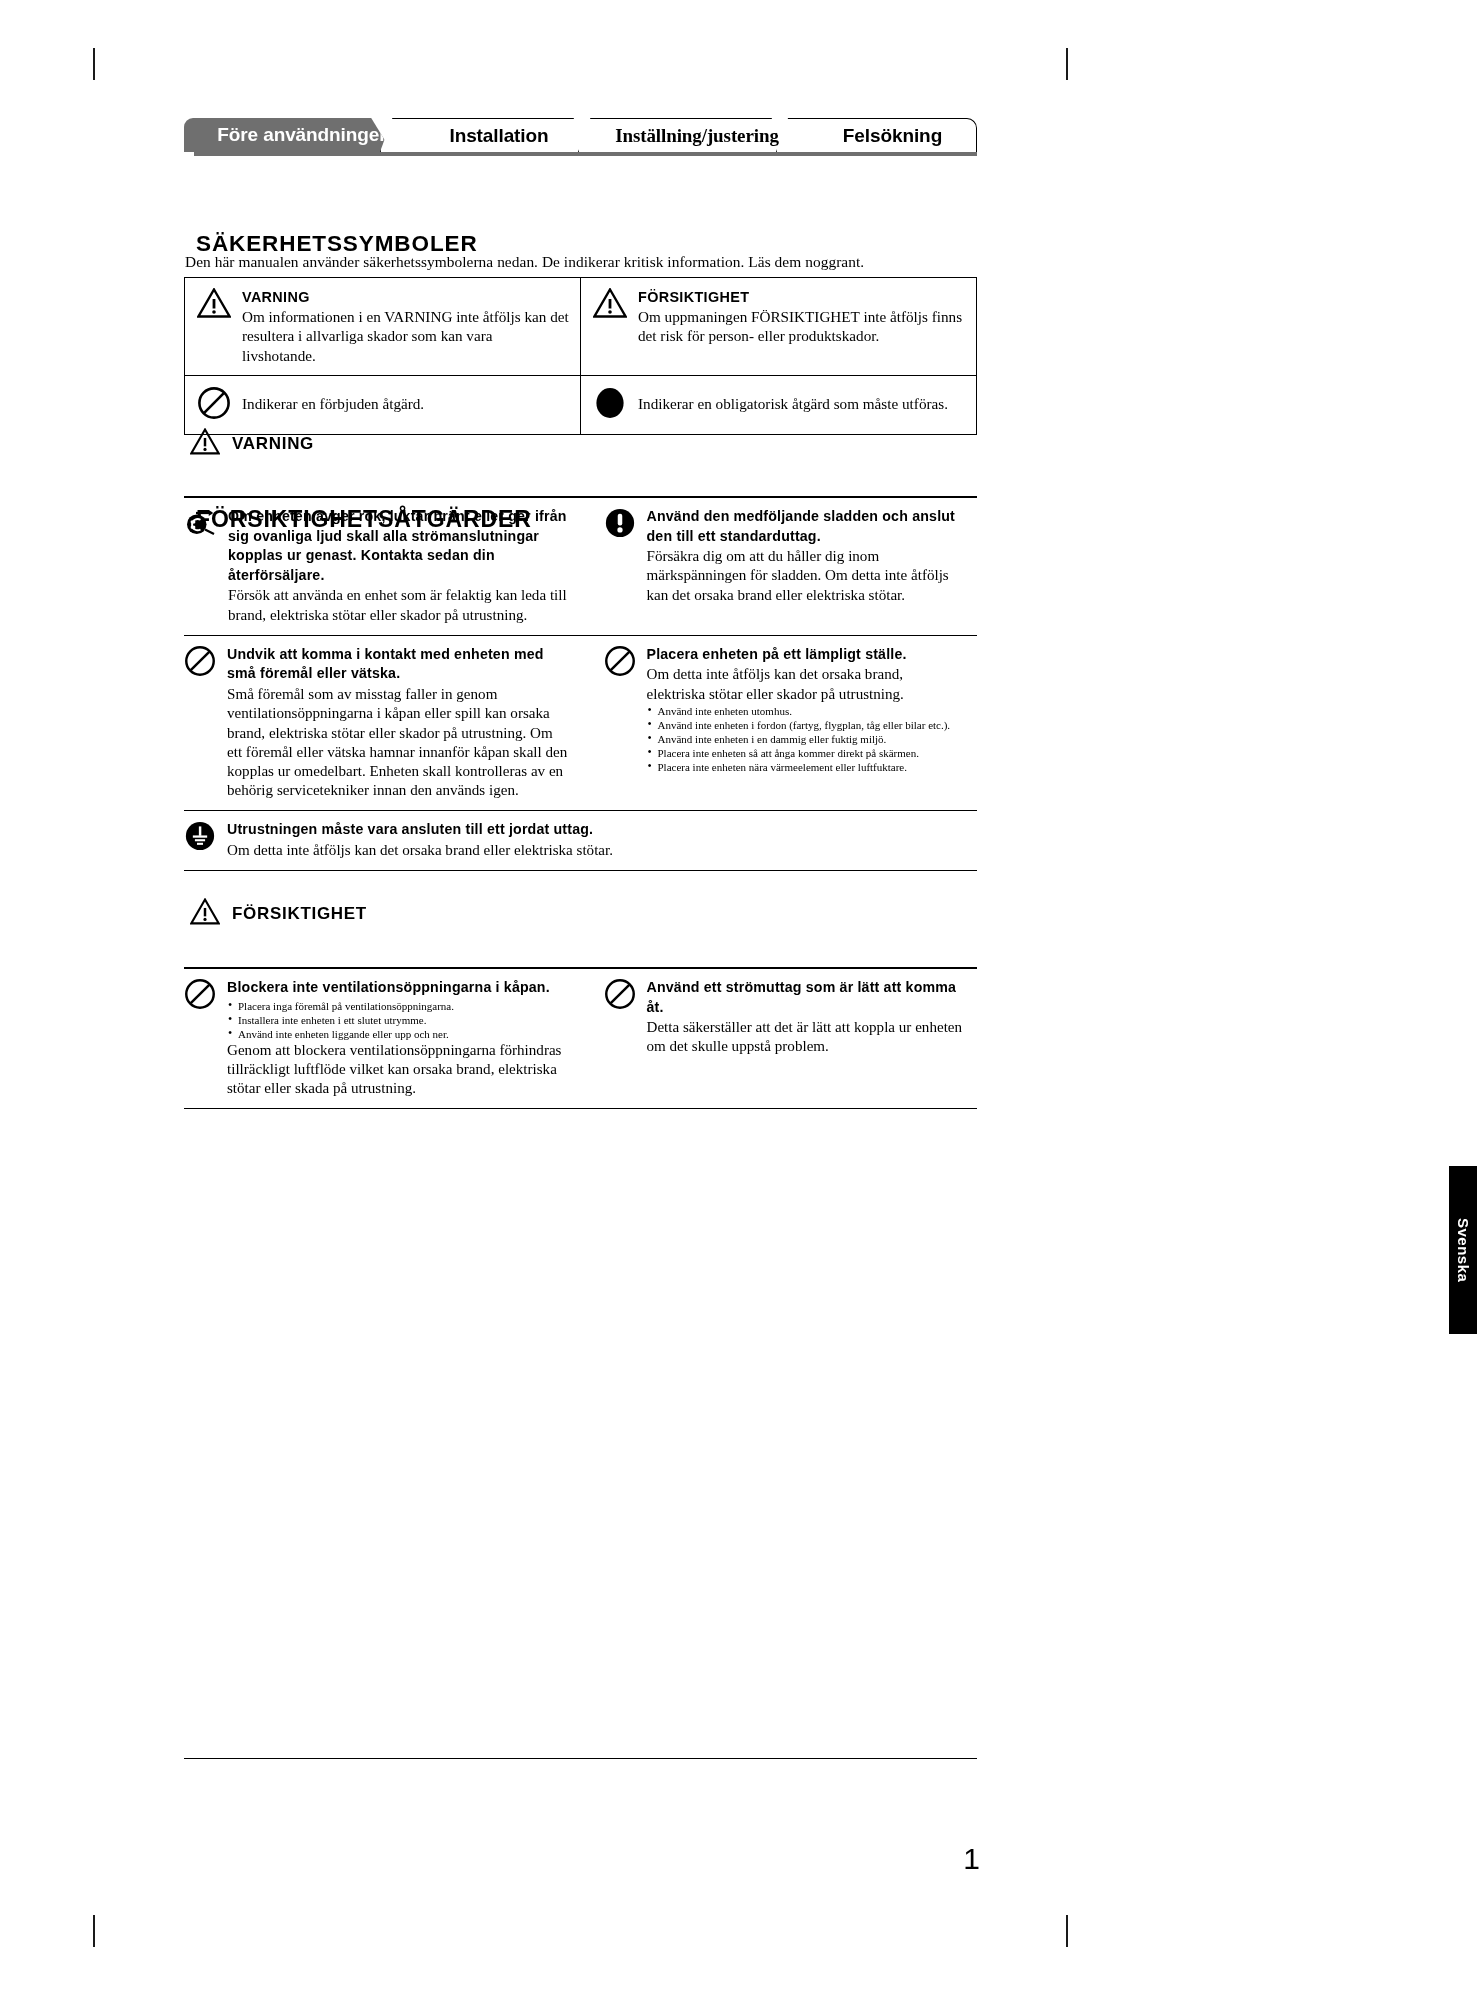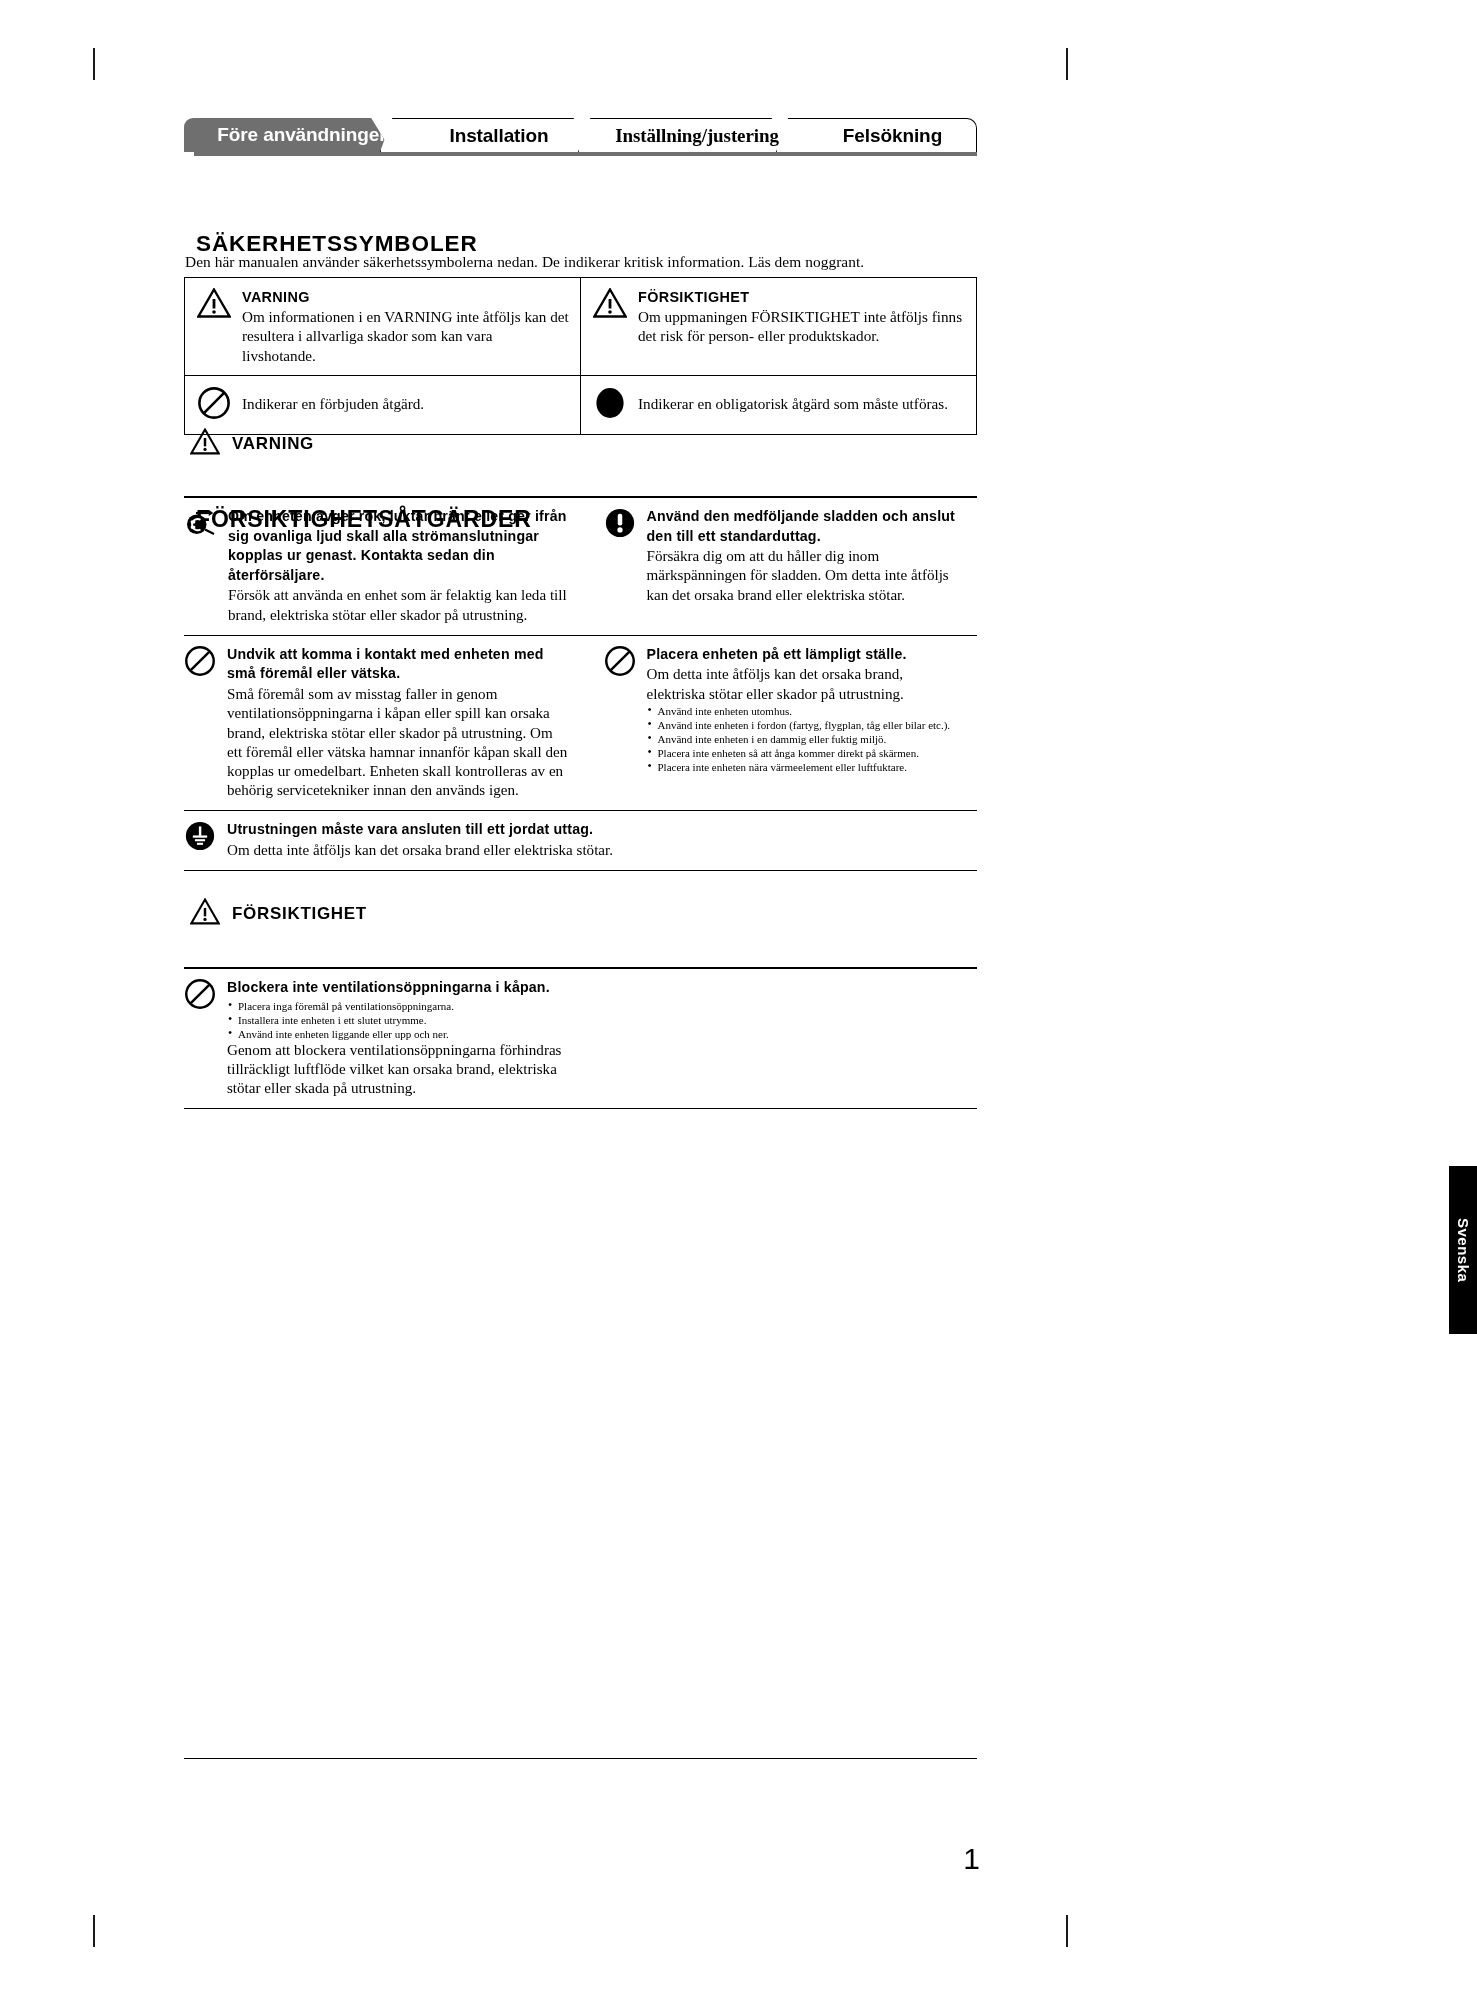--- a/index.html
+++ b/index.html
@@ -487,20 +487,34 @@
             <p class="it-head">Blockera inte ventilationsöppningarna i kåpan.</p>
             <ul class="it-list">
               <li>Placera inga föremål på ventilationsöppningarna.</li>
               <li>Installera inte enheten i ett slutet utrymme.</li>
               <li>Använd inte enheten liggande eller upp och ner.</li>
             </ul>
             <p class="it-text">Genom att blockera ventilationsöppningarna förhindras tillräckligt luftflöde vilket kan orsaka brand, elektriska stötar eller skada på utrustning.</p>
           </div>
         </div>
       </div>
+      <div class="col right">
+        <div class="item">
+          <span class="icon">
+            <svg width="32" height="32" viewBox="0 0 34 34">
+              <circle cx="17" cy="17" r="14.6" fill="none" stroke="#000" stroke-width="2.6"></circle>
+              <line x1="7.2" y1="26.8" x2="26.8" y2="7.2" stroke="#000" stroke-width="2.6"></line>
+            </svg>
+          </span>
+          <div class="body">
+            <p class="it-head">Använd ett strömuttag som är lätt att komma åt.</p>
+            <p class="it-text">Detta säkerställer att det är lätt att koppla ur enheten om det skulle uppstå problem.</p>
+          </div>
+        </div>
+      </div>
     </div>
     <div class="rule-thin"></div>
   </div>
 
   <div class="lang-tab">
     <span>Svenska</span>
   </div>
 
   <div class="footer-rule"></div>
   <div class="page-num">1</div>

